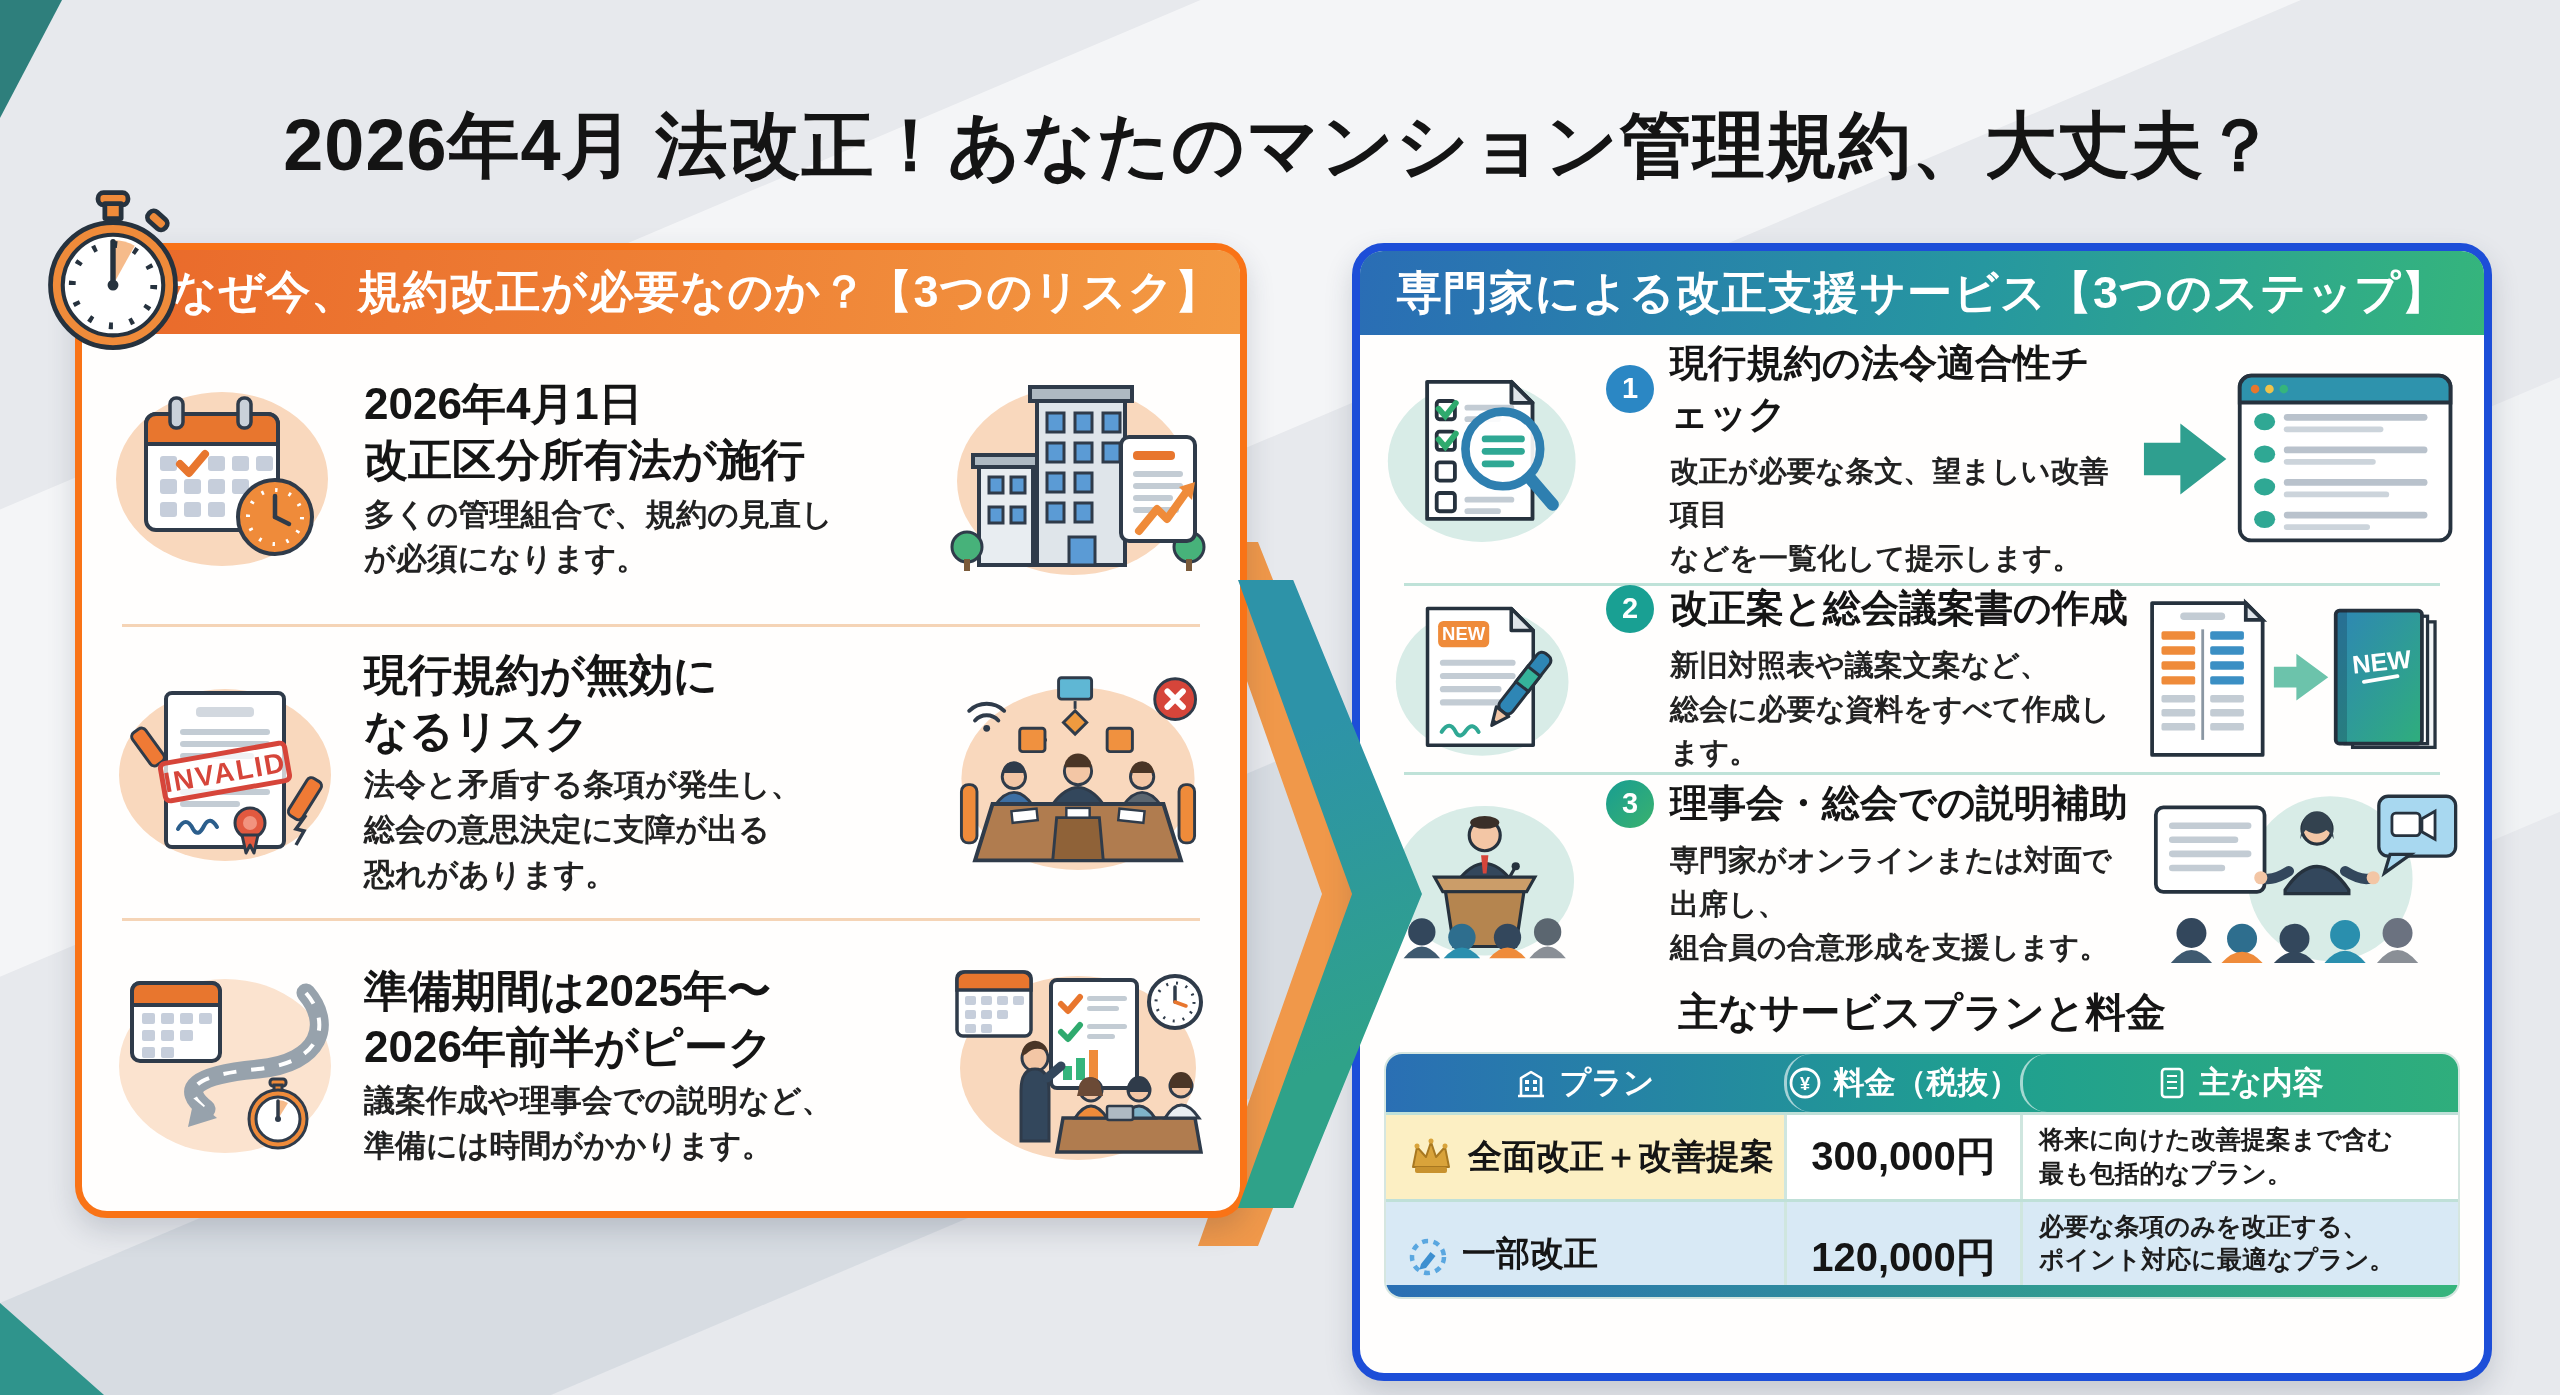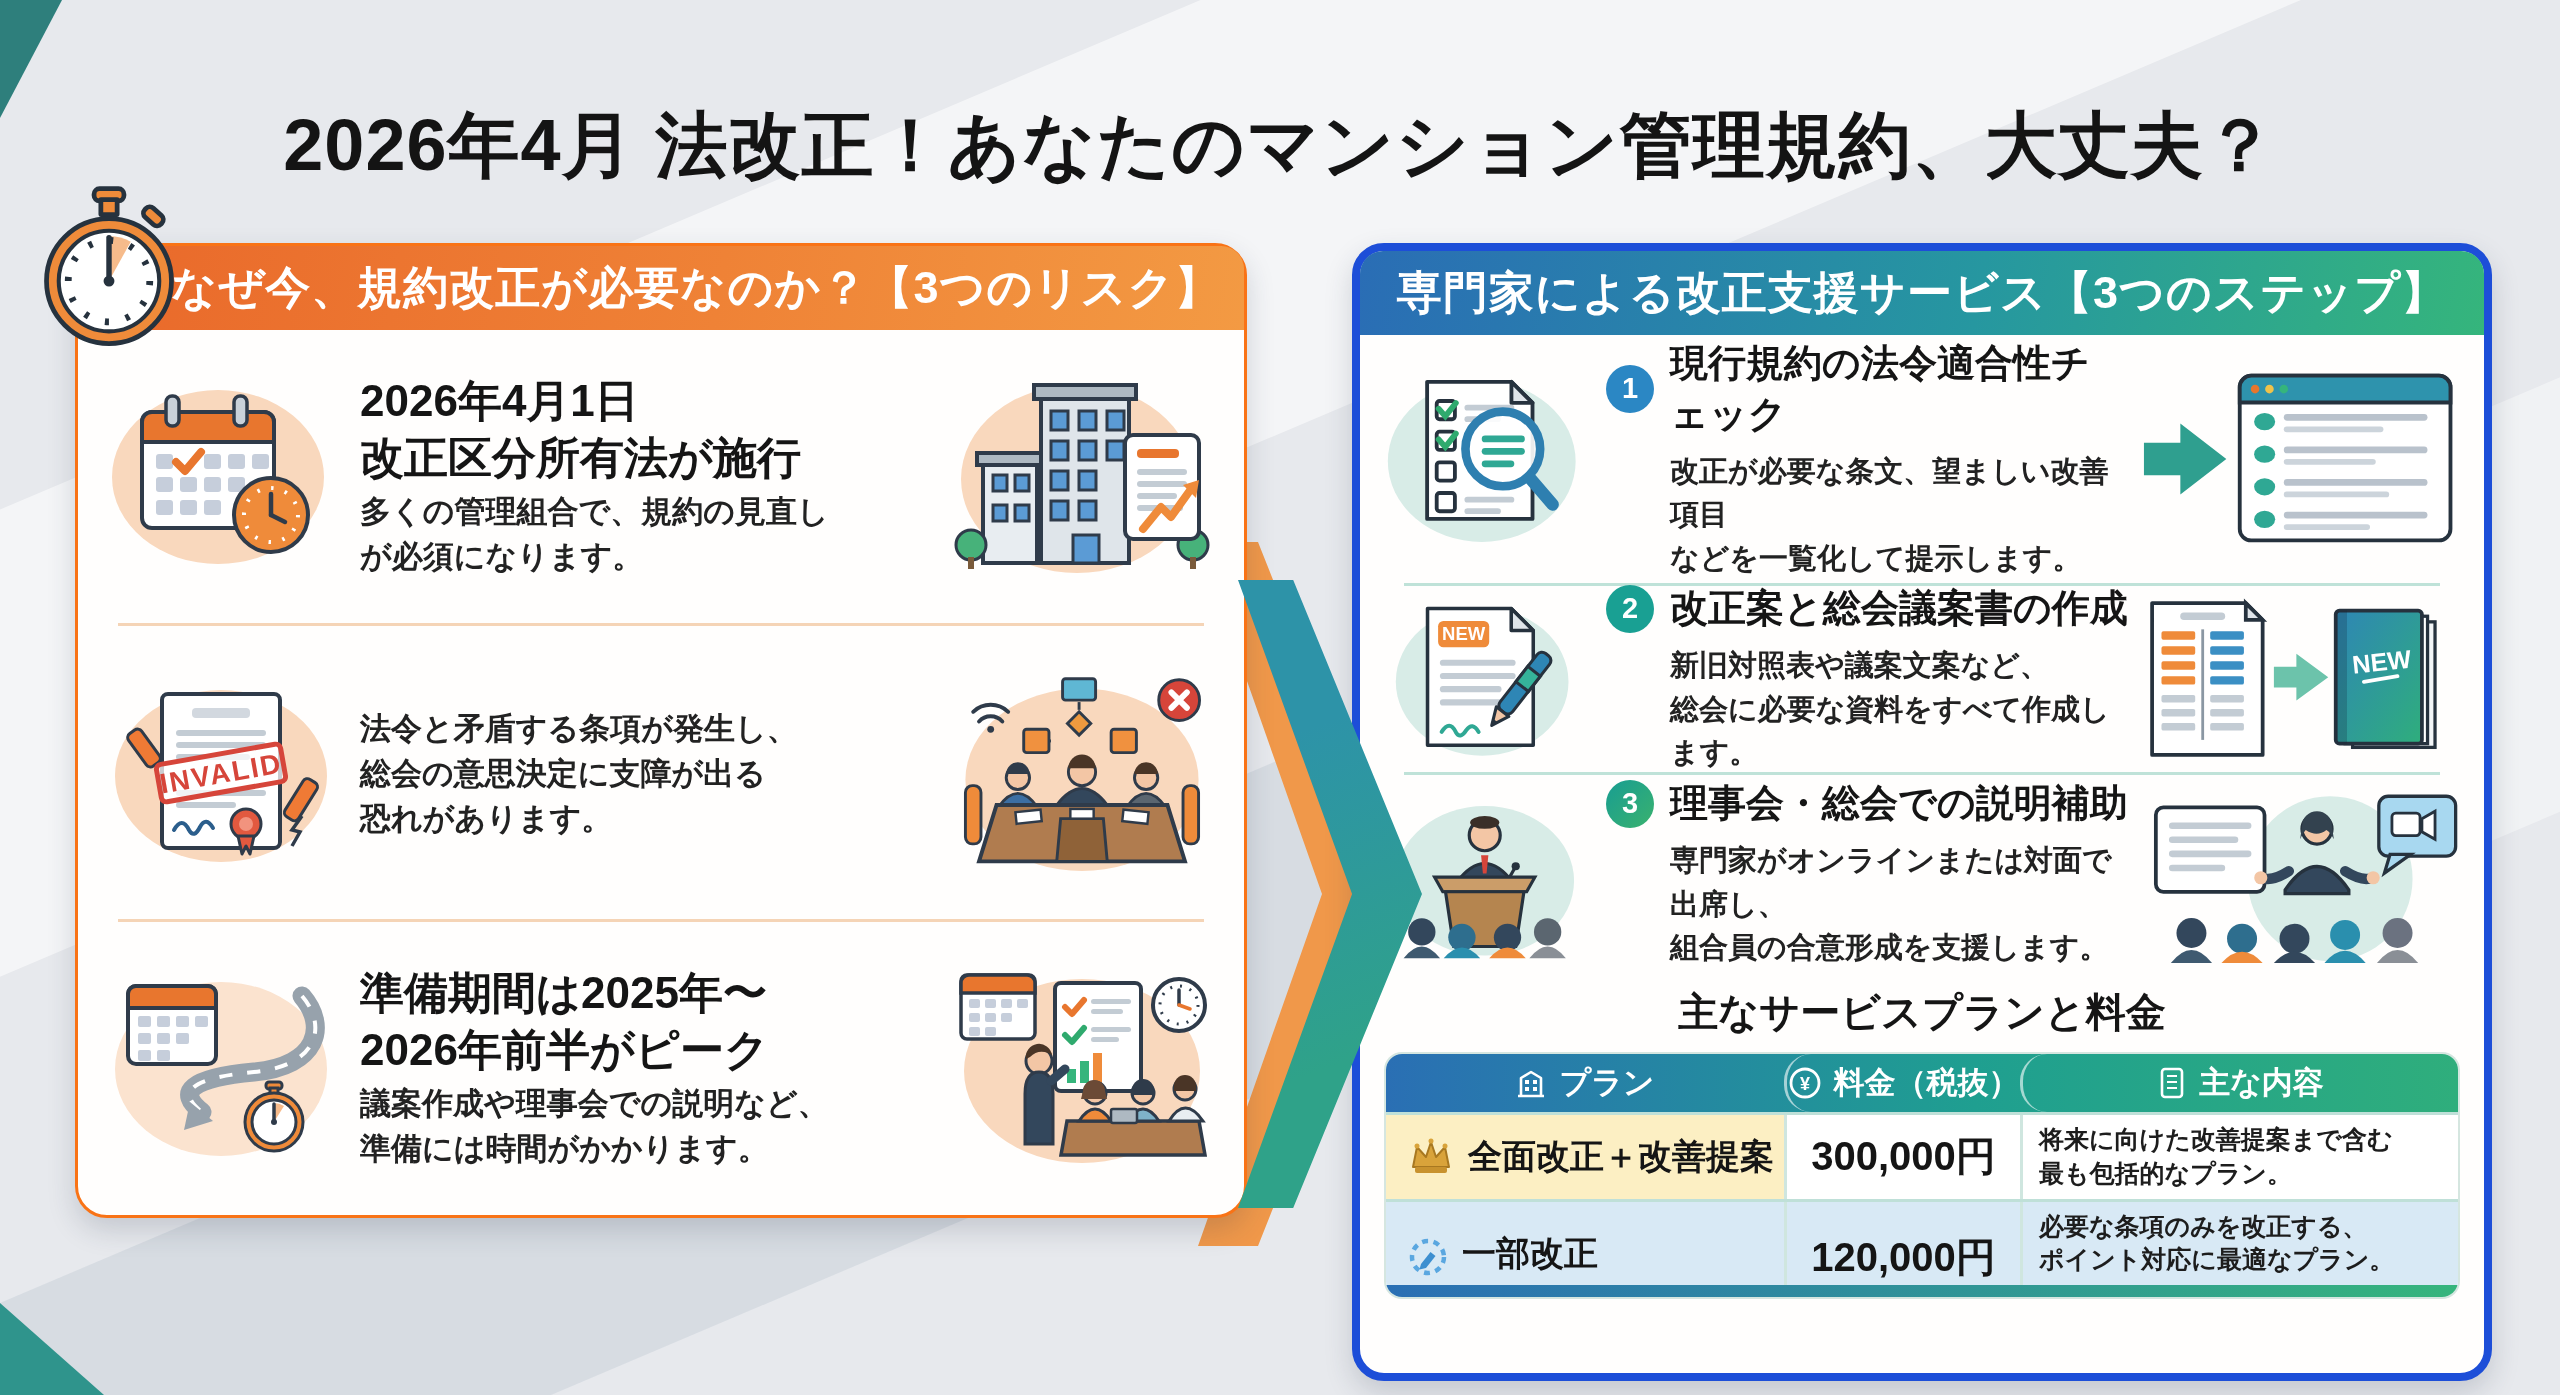--- a/index.html
+++ b/index.html
@@ -24,21 +24,21 @@
   .chev{position:absolute;}
   .chev-orange{left:1198px;top:542px;width:200px;height:704px;background:#f0984a;z-index:1;
     clip-path:polygon(0 0,30% 0,100% 50%,30% 100%,0 100%,62% 50%);}
   .chev-teal{left:1238px;top:580px;width:184px;height:628px;z-index:3;
     background:linear-gradient(160deg,#2d93a8 25%,#2fa289 75%);
     clip-path:polygon(0 0,30% 0,100% 50%,30% 100%,0 100%,62% 50%);}
 
   
   .panel{position:absolute;background:#fffefd;box-sizing:border-box;border-radius:32px;
     box-shadow:0 12px 28px rgba(40,50,70,.18);z-index:2;}
-  .panel-left{left:75px;top:243px;width:1172px;height:975px;border:3px solid #f97316;}
+  .panel-left{left:75px;top:243px;width:1172px;height:975px;border:7px solid #f97316;}
   .panel-right{left:1352px;top:243px;width:1140px;height:1138px;border:8px solid #1d4ed8;}
   .panel-header{height:84px;display:flex;align-items:center;justify-content:center;
     color:#fff;font-weight:800;font-size:45px;letter-spacing:1px;border-radius:23px 23px 0 0;}
   .header-orange{background:linear-gradient(100deg,#e9682a 0%,#ef8236 55%,#f39a43 100%);padding-left:70px;}
   .header-blue{background:linear-gradient(100deg,#2a6db5 0%,#2697a0 55%,#35b57c 100%);}
   .stopwatch-wrap{position:absolute;left:-44px;top:-60px;}
 
   
   .risk-rows{display:flex;flex-direction:column;height:calc(100% - 84px);}
   .risk-row{flex:1;display:flex;align-items:center;gap:16px;padding:6px 24px;}
@@ -221,20 +221,22 @@
             <rect x="52" y="76" width="126" height="38" rx="5" fill="rgba(255,255,255,.75)" stroke="#d6453a" stroke-width="5"></rect>
             <text x="115" y="105" text-anchor="middle" font-size="28" font-weight="bold" fill="#d6453a" letter-spacing="2">INVALID</text>
           </g>
           <path d="M68 152 q8 -14 15 0 q5 9 11 -3 q6 -11 13 1" stroke="#2b5e8c" stroke-width="4" fill="none" stroke-linecap="round"></path>
           <circle cx="140" cy="146" r="15" fill="#e2593f" stroke="#2f3b4a" stroke-width="3"></circle>
           <circle cx="140" cy="146" r="7" fill="#f2937e"></circle>
           <polygon points="132,158 148,158 144,176 140,168 136,176" fill="#e2593f" stroke="#2f3b4a" stroke-width="3" stroke-linejoin="round"></polygon>
         </svg>
       </div>
       <div class="risk-text">
+        <div class="risk-title">現行規約が無効に
+なるリスク</div>
         <div class="risk-body">法令と矛盾する条項が発生し、
 総会の意思決定に支障が出る
 恐れがあります。</div>
       </div>
       <div class="risk-illus">
         <svg width="272" height="204" viewBox="0 0 280 210">
           <ellipse cx="140" cy="112" rx="120" ry="94" fill="#f9d8bd"></ellipse>
           <g stroke="#2f3b4a" stroke-width="3" fill="none">
             <path d="M137 32 v8"></path>
               <path d="M108 72 h-8"></path>

